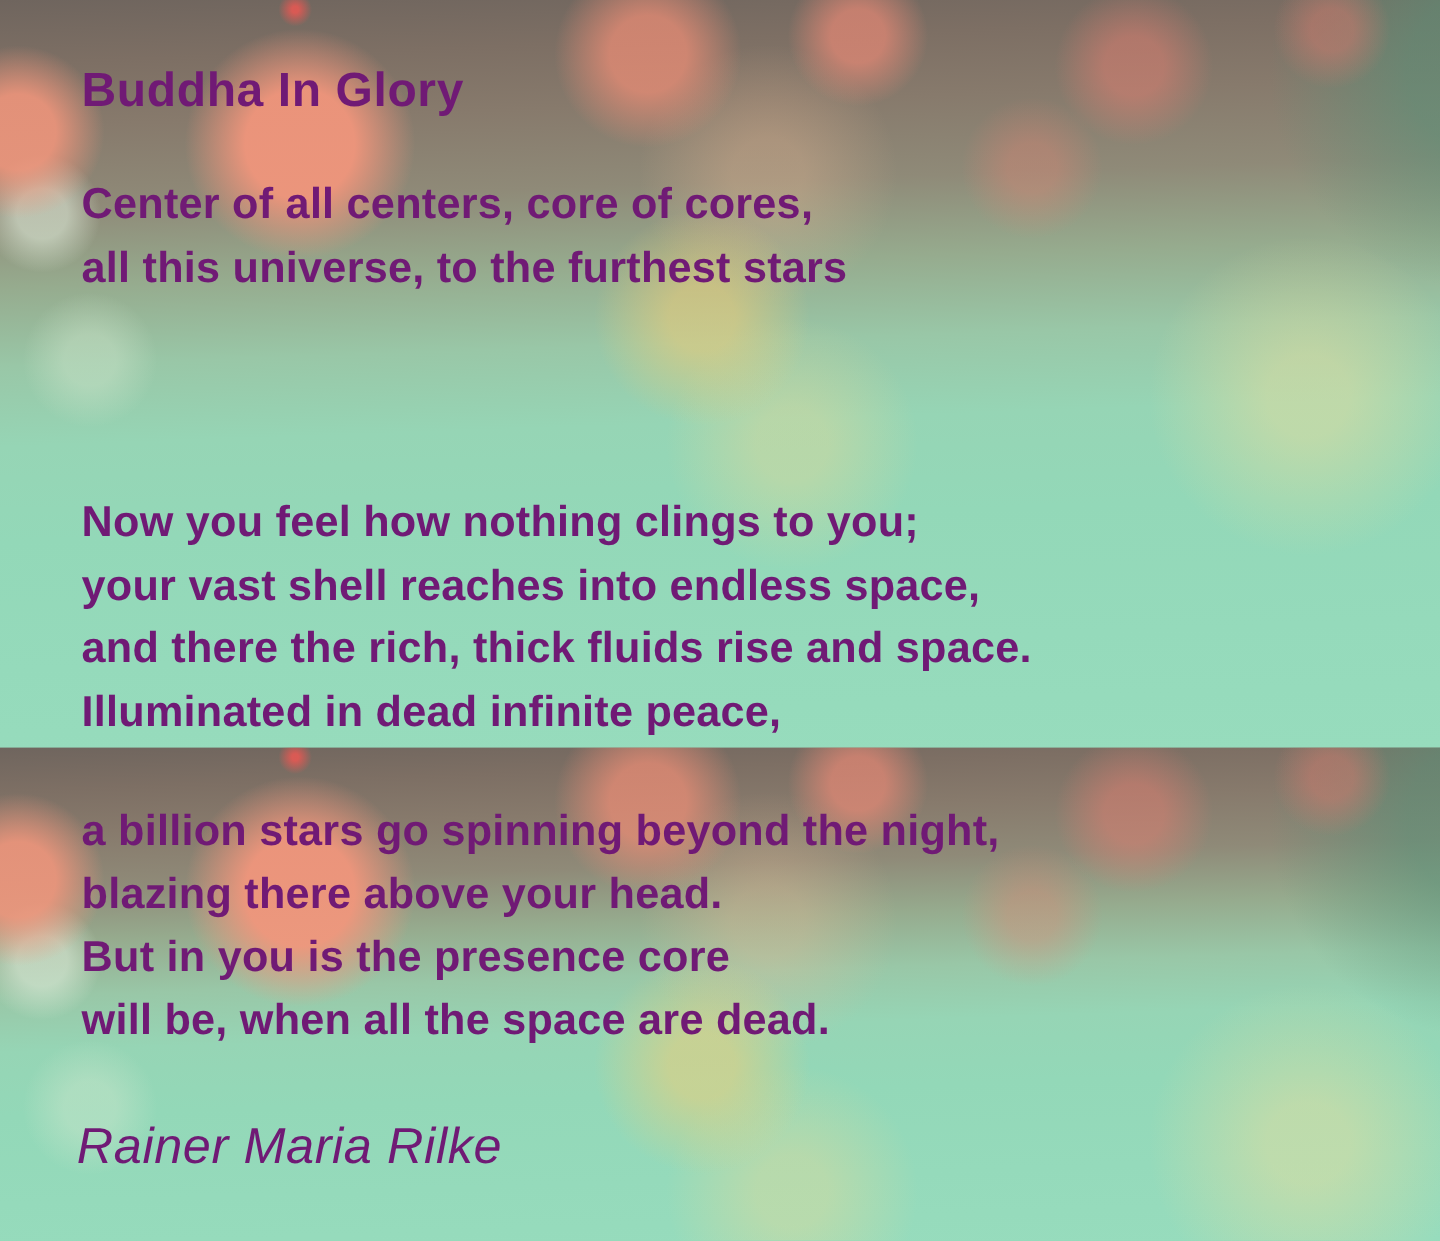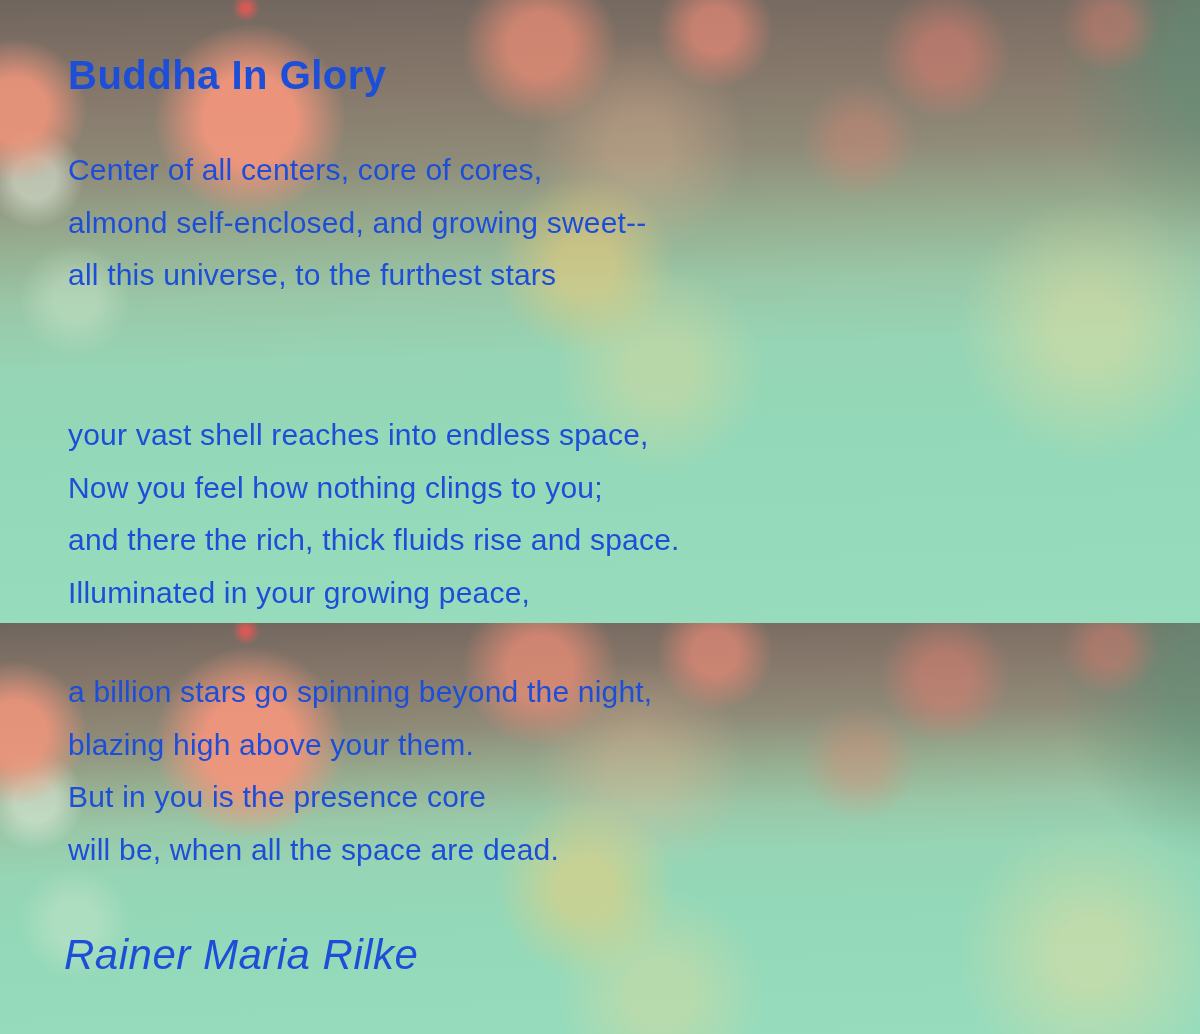--- a/index.html
+++ b/index.html
@@ -35,33 +35,33 @@
         #6f655e 0%, #7d6f64 8%, #877a6c 16%, #8f8a78 26%,
         #96ab8e 36%, #99c7a7 46%, #96d5b5 56%, #93d8b8 68%,
         #95dabb 84%, #97dcbd 100%);
   }
   .bg-tile.tile-top    { top: 0; }
   .bg-tile.tile-bottom { top: 623px; height: 411px; }
 
   
   .content {
     position: absolute; top: 0; left: 0; width: 1097px; height: 1034px;
-    color: #1d4ed8;
+    color: #701a75;
   }
   .poem-title {
     position: absolute; left: 68px; top: 52px;
     font-size: 40px; font-weight: bold; line-height: 46px;
     letter-spacing: 0.5px;
   }
   .stanza { position: absolute; left: 68px; }
   .stanza-1 { top: 144px; }
   .stanza-2 { top: 409px; }
   .stanza-3 { top: 666px; }
   .poem-line {
-    font-size: 30px; font-weight: normal; line-height: 52.5px;
+    font-size: 36px; font-weight: bold; line-height: 52.5px;
     white-space: nowrap; letter-spacing: 0.2px;
   }
   .poem-author {
     position: absolute; left: 64px; top: 930px;
     font-size: 42px; font-style: italic; font-weight: normal;
     line-height: 50px; letter-spacing: 0.5px; text-align: right;
   }
 </style>
 </head>
 <body>
@@ -70,34 +70,33 @@
 
   <div class="bg-tile tile-top"></div>
   <div class="bg-tile tile-bottom"></div>
 
   <div class="content">
 
     <div class="poem-title">Buddha In Glory</div>
 
     <div class="stanza stanza-1">
       <div class="poem-line">Center of all centers, core of cores,</div>
-      <div class="poem-line">almond self-enclosed, and growing sweet--</div>
       <div class="poem-line">all this universe, to the furthest stars</div>
     </div>
 
     <div class="stanza stanza-2">
+      <div class="poem-line">Now you feel how nothing clings to you;</div>
       <div class="poem-line">your vast shell reaches into endless space,</div>
-      <div class="poem-line">Now you feel how nothing clings to you;</div>
       <div class="poem-line">and there the rich, thick fluids rise and space.</div>
-      <div class="poem-line">Illuminated in your growing peace,</div>
+      <div class="poem-line">Illuminated in dead infinite peace,</div>
     </div>
 
     <div class="stanza stanza-3">
       <div class="poem-line">a billion stars go spinning beyond the night,</div>
-      <div class="poem-line">blazing high above your them.</div>
+      <div class="poem-line">blazing there above your head.</div>
       <div class="poem-line">But in you is the presence core</div>
       <div class="poem-line">will be, when all the space are dead.</div>
     </div>
 
     <div class="poem-author">Rainer Maria Rilke</div>
 
   </div>
 </div>
 
 </body></html>

